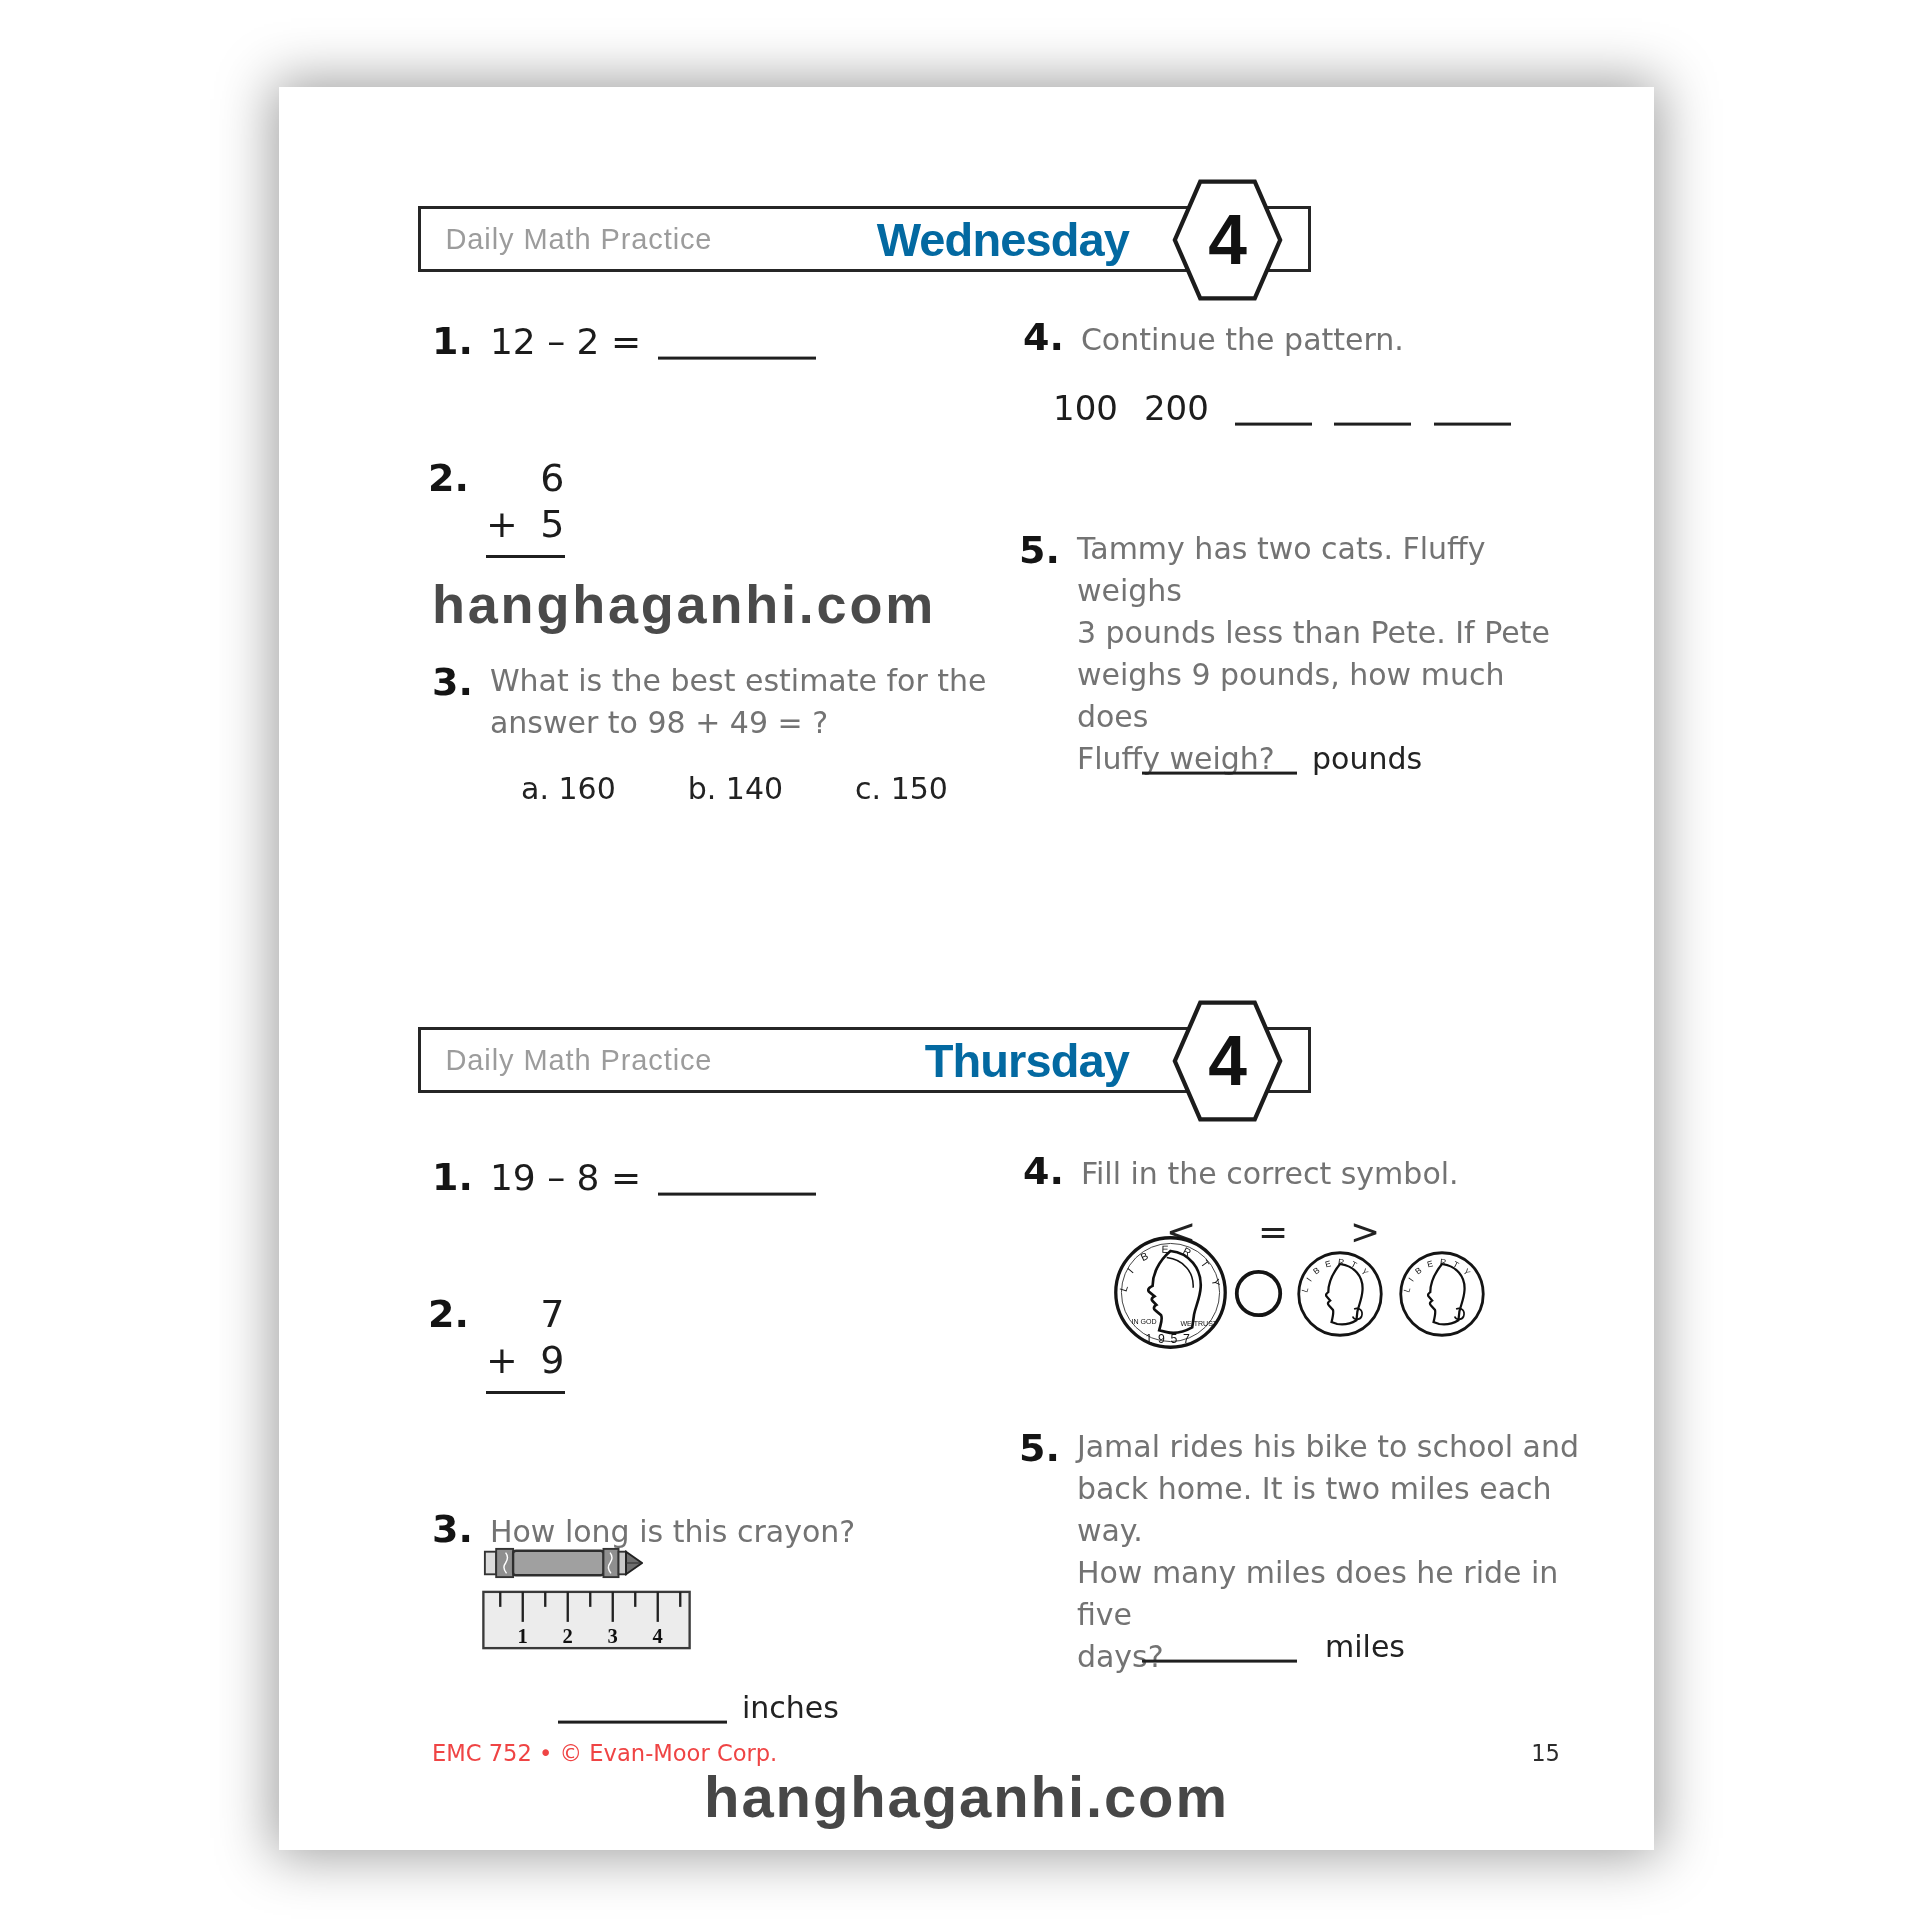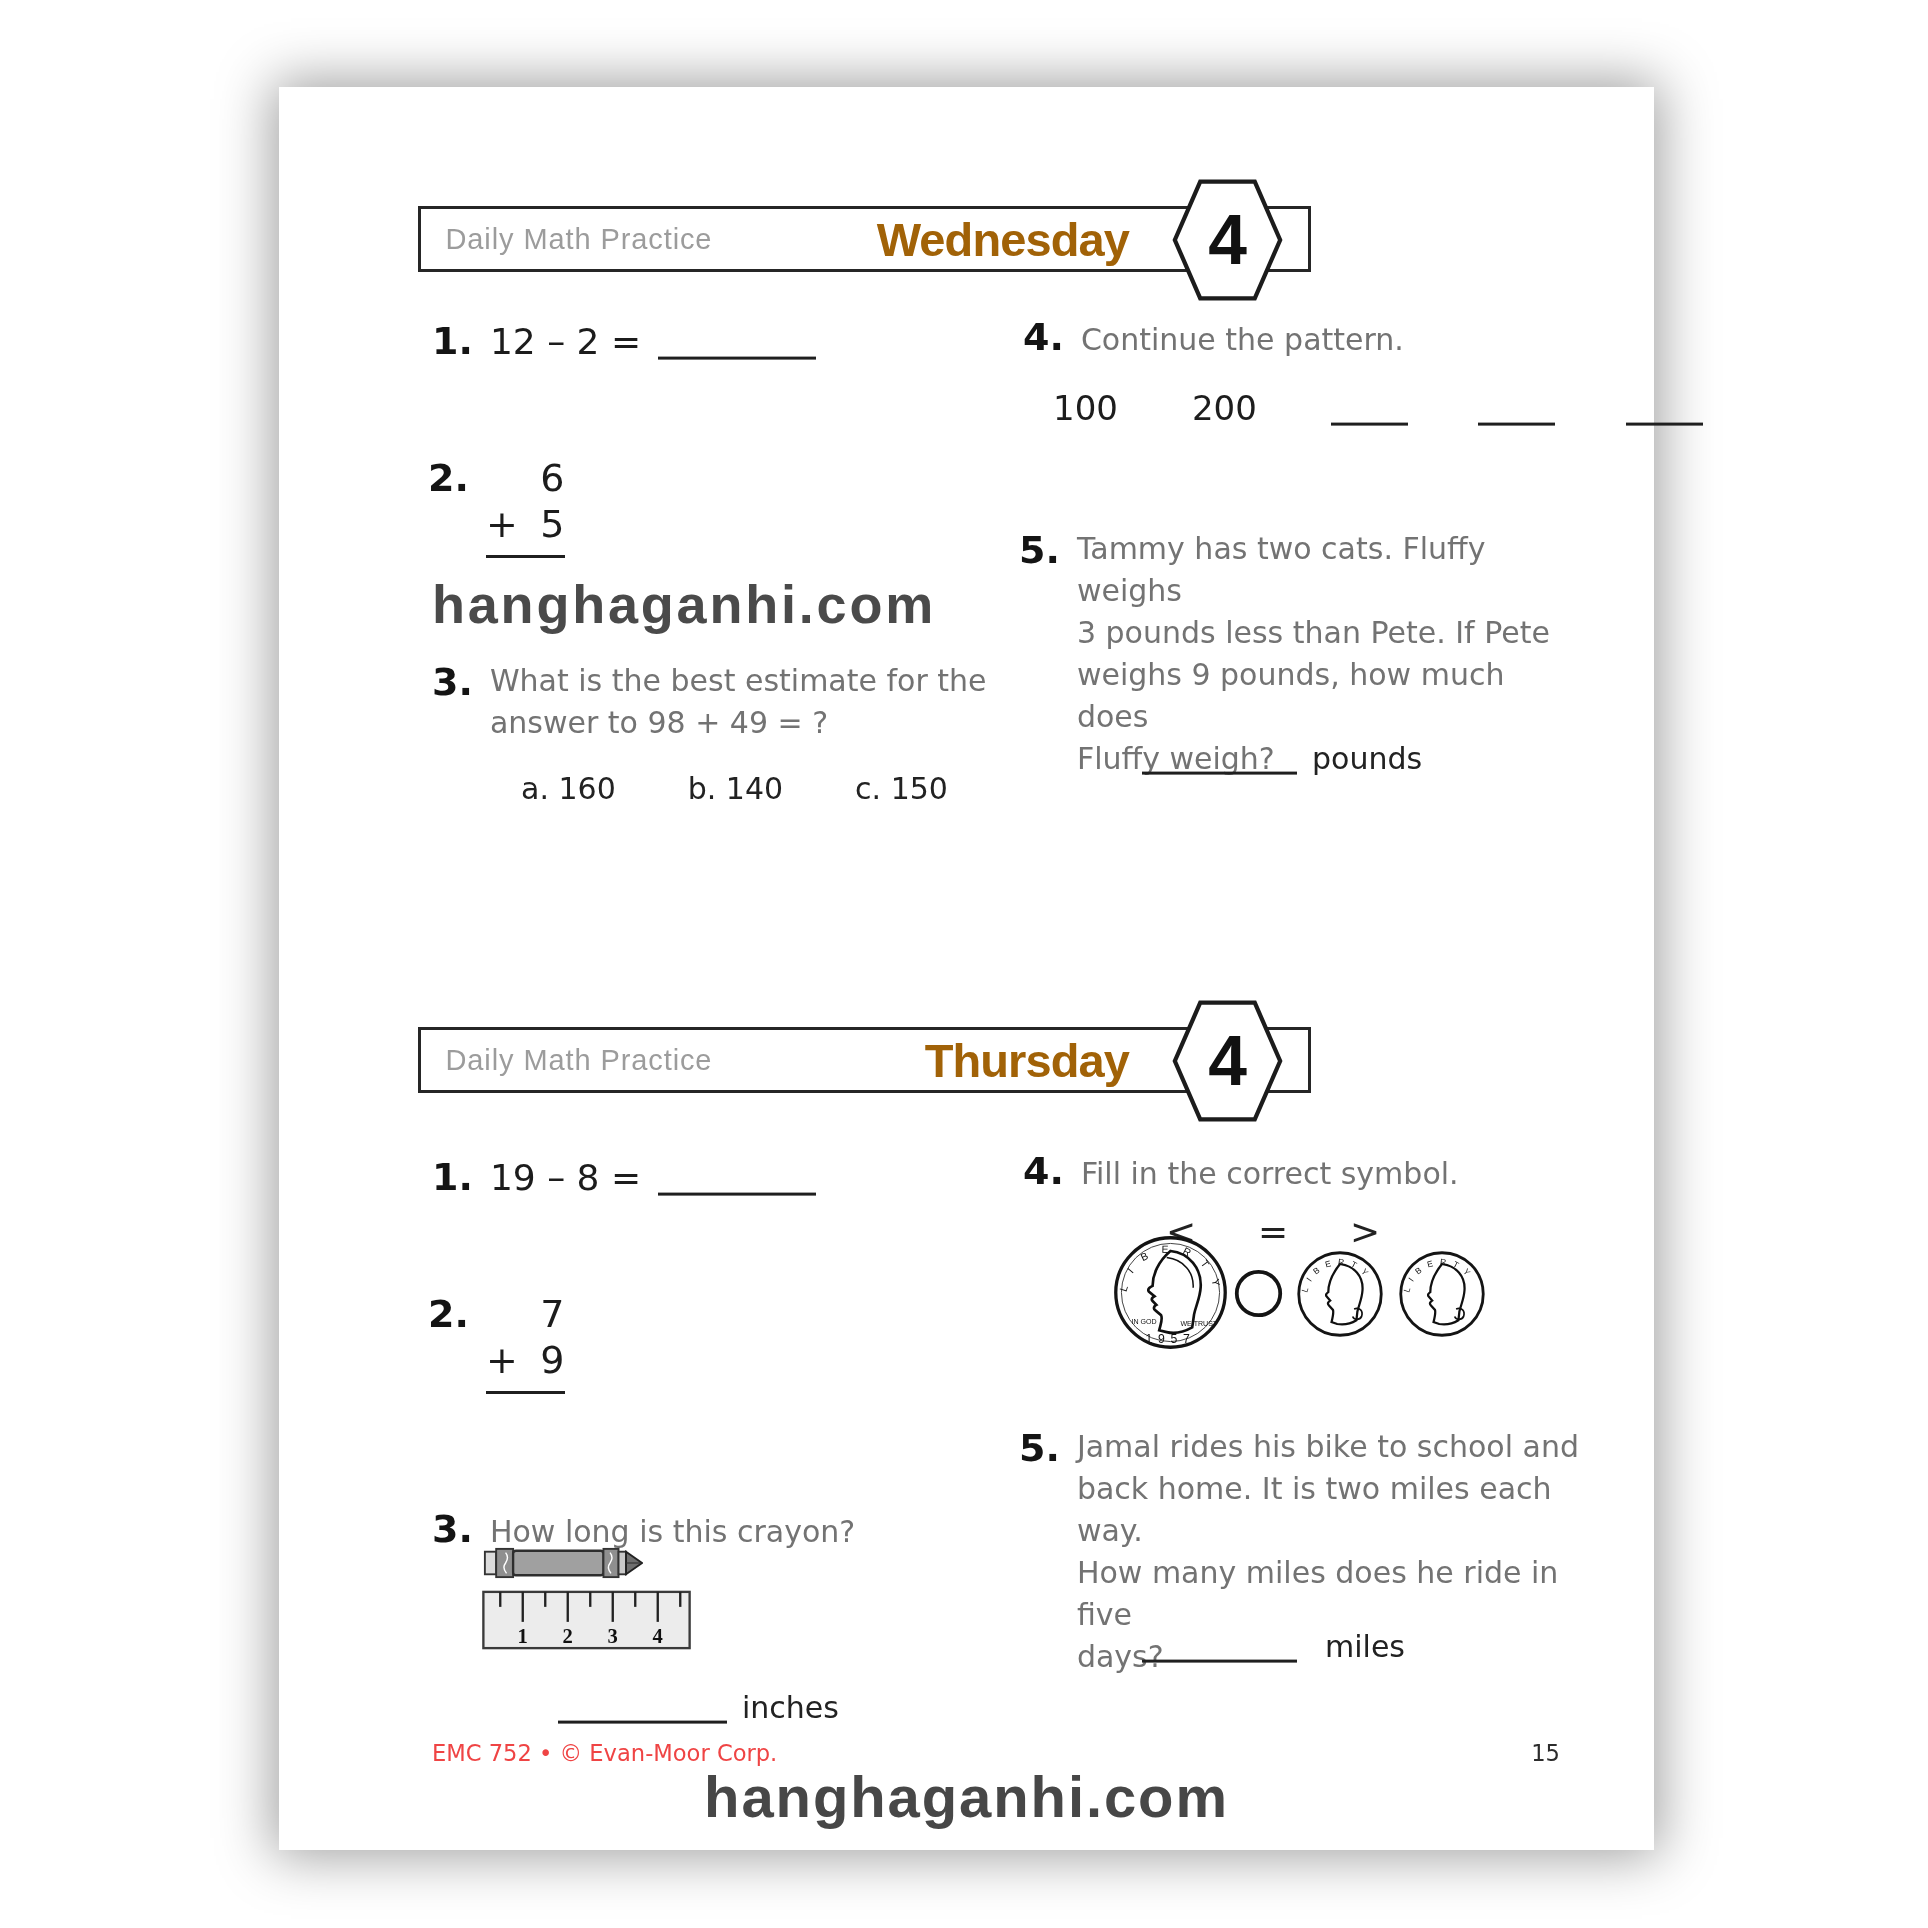--- a/index.html
+++ b/index.html
@@ -9,38 +9,38 @@
     position:absolute; left:279px; top:87px; width:1375px; height:1763px;
     background:#ffffff; box-shadow:0 0 52px 5.6px rgba(0,0,0,0.38);
   }
   .abs { position:absolute; }
 
   
   .header-bar { position:absolute; left:139px; width:893px; height:66px; border:3.8px solid #262626; background:#fff; }
   .brand { position:absolute; left:24.5px; top:50%; transform:translateY(-50%);
            font-family:"Liberation Sans",sans-serif; font-weight:normal; font-size:29px; color:#9c9c9c; letter-spacing:0.9px; }
   .day-title { position:absolute; right:179px; top:50%; transform:translateY(-50%);
-           font-family:"Liberation Sans","DejaVu Sans",sans-serif; font-weight:900; font-size:47px; color:#a16207; letter-spacing:-0.9px; }
+           font-family:"Liberation Sans","DejaVu Sans",sans-serif; font-weight:900; font-size:47px; color:#0369a1; letter-spacing:-0.9px; }
   .week-badge { position:absolute; right:24.5px; top:-32px; width:113px; height:126px; }
 
   
   .prob { position:absolute; display:flex; gap:17px; align-items:baseline; }
   .pnum { font-size:38px; font-weight:bold; color:#141414; }
   .expr { font-size:36px; color:#1c1c1c; }
   .ptext { font-size:30px; line-height:42px; color:#737373; }
   .blank { display:inline-block; height:0; border-bottom:3.8px solid #1f1f1f; transform:translateY(5.6px); }
   .b-lg { width:158px; } .b-md { width:155px; } .b-in { width:169px; } .b-sm { width:77px; }
 
   .vadd { display:grid; grid-template-columns:auto auto; column-gap:22.6px; font-size:38px; line-height:1.2; color:#1c1c1c; }
   .vadd .t  { grid-column:2; text-align:center; }
   .vadd .op { grid-row:2; grid-column:1; }
   .vadd .b  { grid-row:2; grid-column:2; text-align:center; }
   .vadd .rule { grid-column:1 / 3; height:0; border-top:3.8px solid #1f1f1f; margin-top:7.5px; }
 
-  .pattern-row { position:absolute; display:flex; align-items:baseline; font-size:34px;gap:48px; }
+  .pattern-row { position:absolute; display:flex; align-items:baseline; font-size:34px; }
   .pattern-row .given { margin-right:26px; }
   .pattern-row .blank { margin-right:22.6px; }
 
   .choices { position:absolute; display:flex; gap:72px; font-size:30px; color:#222; }
 
   .answer-row { position:absolute; display:flex; align-items:baseline; gap:15px; font-size:30px; color:#222; }
 
   .symbols { position:absolute; font-size:36px; color:#222; white-space:pre; letter-spacing:13px; }
 
   .watermark { color:#4a4a4a; font-weight:bold; font-family:"Liberation Sans","DejaVu Sans",sans-serif; }

